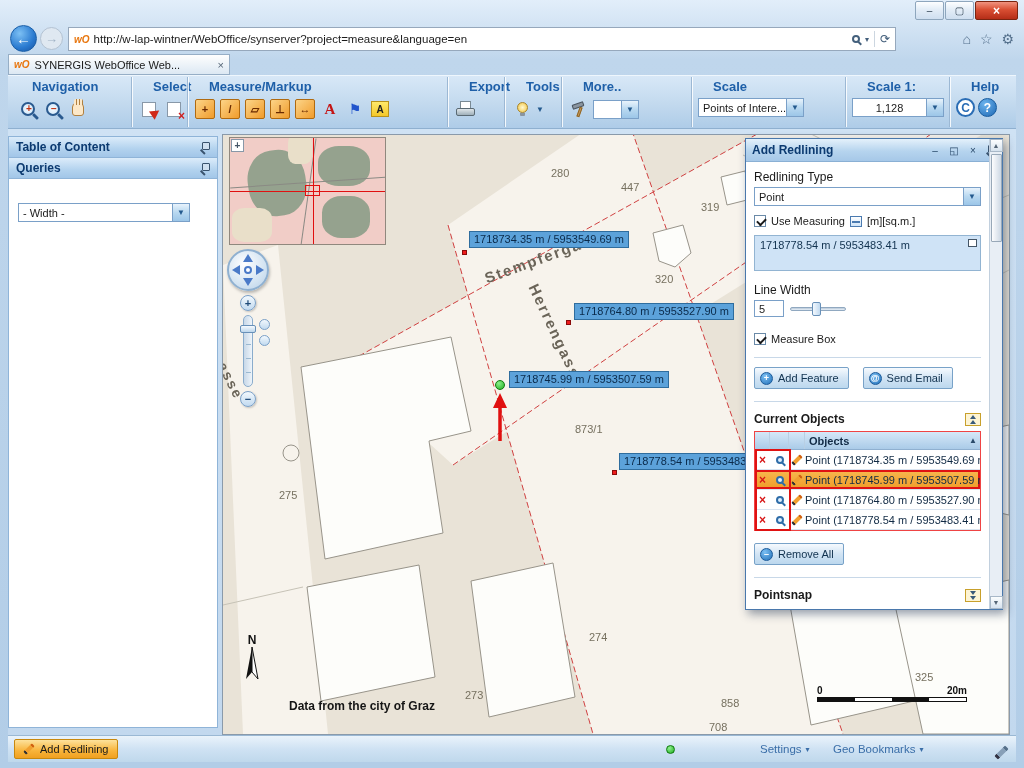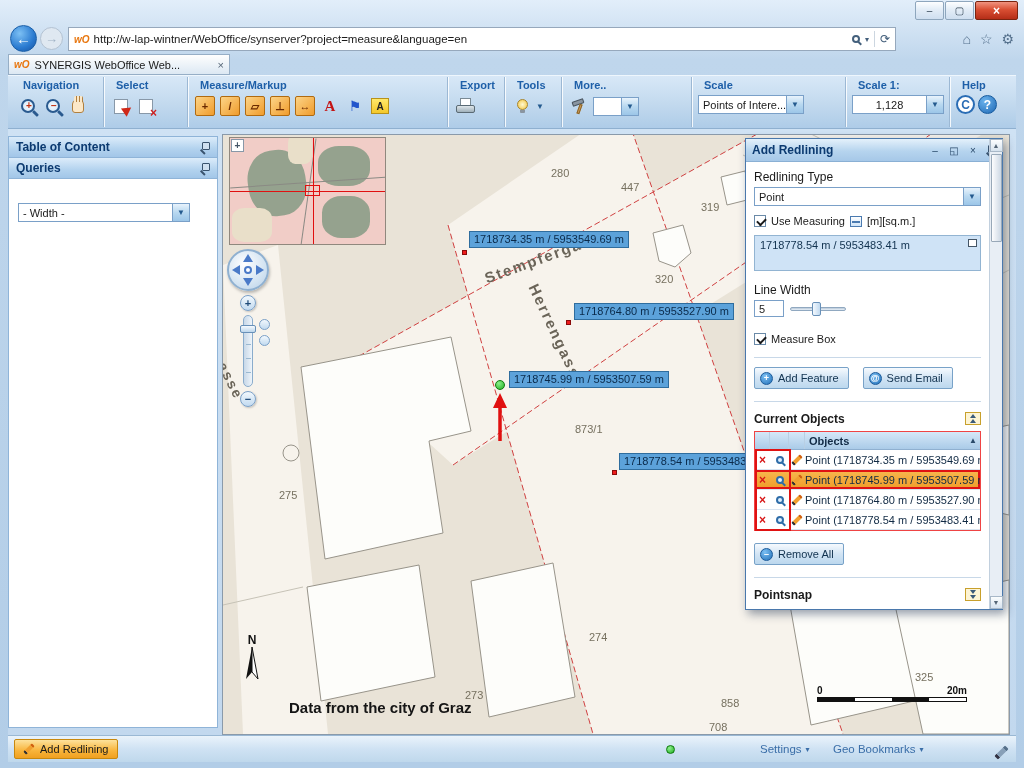--- a/index.html
+++ b/index.html
@@ -31,21 +31,21 @@
        border:1px solid #96aec6;display:flex;align-items:center;padding:0 5px;gap:5px}
   .tabtitle{flex:1;font-size:11px;color:#1a1a1a;white-space:nowrap;overflow:hidden}
   .tabclose{color:#567;font-size:11px}
 
   
   .toolbar{position:absolute;left:8px;top:75px;width:1008px;height:54px;
            background:linear-gradient(#d8e8f7,#c2d9ee 55%,#aecce8);border-top:1px solid #eef6fd;border-bottom:1px solid #8fb0d0}
   .tgroup{position:absolute;top:1px;height:50px;border-left:1px solid rgba(255,255,255,.85);
           box-shadow:-1px 0 0 #9cb8d4;padding-left:5px}
   .tgroup.first{border-left:none;box-shadow:none}
-  .tlabel{font-size:11px;font-weight:bold;color:#1e5fa8;margin:2px 0 4px 6px;white-space:nowrap}
+  .tlabel{font-size:13px;font-weight:bold;color:#1e5fa8;margin:2px 0 4px 15px;white-space:nowrap}
   .ticons{display:flex;align-items:center;gap:3px}
   .tico{width:22px;height:22px;display:flex;align-items:center;justify-content:center;position:relative}
   .magbig{width:14px;height:14px;border:2px solid #2a5a8f;border-radius:50%;background:radial-gradient(#f4faff,#cfe6f8);position:relative}
   .magbig::after{content:"";position:absolute;right:-6px;bottom:-4px;width:7px;height:3px;background:#2a5a8f;border-radius:1px;transform:rotate(45deg)}
   .magglyph{position:absolute;left:-1px;top:-2px;width:14px;text-align:center;font-size:10px;font-weight:bold;color:#c03010;line-height:13px}
   .hand{width:12px;height:13px;background:#fce8c8;border:1px solid #b08040;border-radius:4px 4px 3px 3px;position:relative}
   .hand::before{content:"";position:absolute;top:-5px;left:1px;width:9px;height:6px;border-radius:2px 2px 0 0;
                 background:repeating-linear-gradient(90deg,#fce8c8 0 2px,#b08040 2px 3px)}
   .sheet{width:14px;height:15px;background:#fff;border:1px solid #8898a8;position:relative}
   .sheet .tri{position:absolute;right:-5px;bottom:-2px;width:0;height:0;border-left:9px solid #d02818;
@@ -119,21 +119,21 @@
             color:#1e4a78;font-size:11px;font-weight:bold;display:flex;align-items:center;justify-content:center;
             margin:4px 0 0 13px;box-shadow:1px 1px 2px rgba(0,0,0,.2)}
   .vtrack{position:relative;width:10px;height:72px;margin:4px 0 0 16px;background:linear-gradient(90deg,#c8d8e8,#eef4fa);
           border:1px solid #8aaccc;border-radius:5px}
   .vtick{position:absolute;left:2px;width:5px;height:1px;background:#9ab8d0}
   .vhandle{position:absolute;left:-4px;top:9px;width:16px;height:8px;background:linear-gradient(#f6fafe,#bcd6ec);
            border:1px solid #6890b8;border-radius:2px}
   .sidecircles{position:absolute;left:32px;top:70px;display:flex;flex-direction:column;gap:5px}
   .scirc{width:11px;height:11px;border-radius:50%;background:linear-gradient(#f2f8fd,#c2daf0);border:1px solid #7aa0c8}
   .north{position:absolute;left:16px;top:498px;width:26px;text-align:center;font-weight:bold;font-size:12px;color:#111;z-index:2}
-  .attrib{position:absolute;left:66px;top:564px;font-weight:bold;font-size:15px;color:#151515;z-index:2}
+  .attrib{position:absolute;left:66px;top:564px;font-weight:bold;font-size:12px;color:#151515;z-index:2}
   .scalebar{position:absolute;left:594px;top:550px;width:150px;font-size:10px;color:#111;z-index:2}
   .sbLabels{display:flex;justify-content:space-between;margin-bottom:1px;font-weight:bold}
   .sbbar{height:5px;border:1px solid #111;background:linear-gradient(90deg,#111 0 25%,#fff 25% 50%,#111 50% 75%,#fff 75% 100%)}
 
   
   .panel{position:absolute;left:737px;top:9px;width:258px;height:472px;background:#fff;border:1px solid #4a78ac;
          box-shadow:3px 4px 9px rgba(20,40,70,.45);z-index:10}
   .p-header{height:23px;background:linear-gradient(#e4f1fb,#b6d4ee 55%,#a6c8e8);border-bottom:1px solid #8ab0d4;
             display:flex;align-items:center;padding:0 6px;gap:5px}
   .p-title{flex:1;font-weight:bold;font-size:12px;color:#0c3a70}
@@ -164,21 +164,21 @@
   .hhandleS{position:absolute;left:22px;top:1px;width:9px;height:14px;background:linear-gradient(90deg,#f4f9fe,#c2daf0);border:1px solid #6890b8;border-radius:2px}
   .swatch{display:flex;margin-top:3px;height:13px;width:58px;border:1px solid #888}
   .sw-main{width:36px;height:100%}
   .sw-rain{flex:1;background:linear-gradient(90deg,#ff2020,#ff20d0,#4040ff,#20d0ff,#20e060,#ffe020)}
   .hr{border-top:1px solid #c8d8e8;margin-top:12px}
   .btnrow{display:flex;gap:14px;margin-top:9px}
   .wbtn{height:22px;display:flex;align-items:center;gap:5px;padding:0 9px 0 5px;
         background:linear-gradient(#f6fafe,#d2e4f4 50%,#bcd8ee);border:1px solid #78a2c8;border-radius:2px;font-size:11px;color:#11324f}
   .bluedot{width:13px;height:13px;border-radius:50%;background:radial-gradient(circle at 35% 30%,#7cc0f4,#2270b8);
            color:#fff;font-size:9px;font-weight:bold;display:flex;align-items:center;justify-content:center;border:1px solid #1a5a9a;flex:none}
-  .sectrow{display:flex;align-items:flex-start;margin-top:10px}
+  .sectrow{display:flex;align-items:flex-end;margin-top:10px}
   .secttitle{flex:1;font-weight:bold;font-size:12px;color:#1a1a1a}
   .collapse{width:16px;height:13px;background:#fdf4d4;border:1px solid #c8a02c;display:flex;flex-direction:column;
             align-items:center;justify-content:center;gap:1px}
   .tri-up{width:0;height:0;border-left:3.5px solid transparent;border-right:3.5px solid transparent;border-bottom:4px solid #3a5a7a}
   .tri-down{width:0;height:0;border-left:3.5px solid transparent;border-right:3.5px solid transparent;border-top:4px solid #3a5a7a}
   .otable{margin-top:5px;border:1px solid #ef4444;position:relative}
   .ohead{height:18px;background:linear-gradient(#d6e8f8,#aacbe8);border-bottom:1px solid #8fb0d0;display:flex;align-items:center;font-size:11px;color:#112a44}
   .hstub{height:100%;border-right:1px solid #b8cfe4}
   .oh-label{flex:1;padding-left:4px;font-weight:bold}
   .sortglyph{font-size:8px;color:#2a4a6a;padding-right:3px}
@@ -260,21 +260,21 @@
             <span class="magbig">
               <span class="magglyph">−</span>
             </span>
           </span>
         <span class="tico">
             <span class="hand"></span>
           </span>
       </div>
     </div>
 
-    <div class="tgroup" style="left:96px;width:70px">
+    <div class="tgroup" style="left:124px;width:70px">
       <div class="tlabel">Select</div>
       <div class="ticons">
         <span class="tico">
             <span class="sheet">
               <span class="tri"></span>
             </span>
           </span>
         <span class="tico">
             <span class="sheet">
               <span class="xx">×</span>

